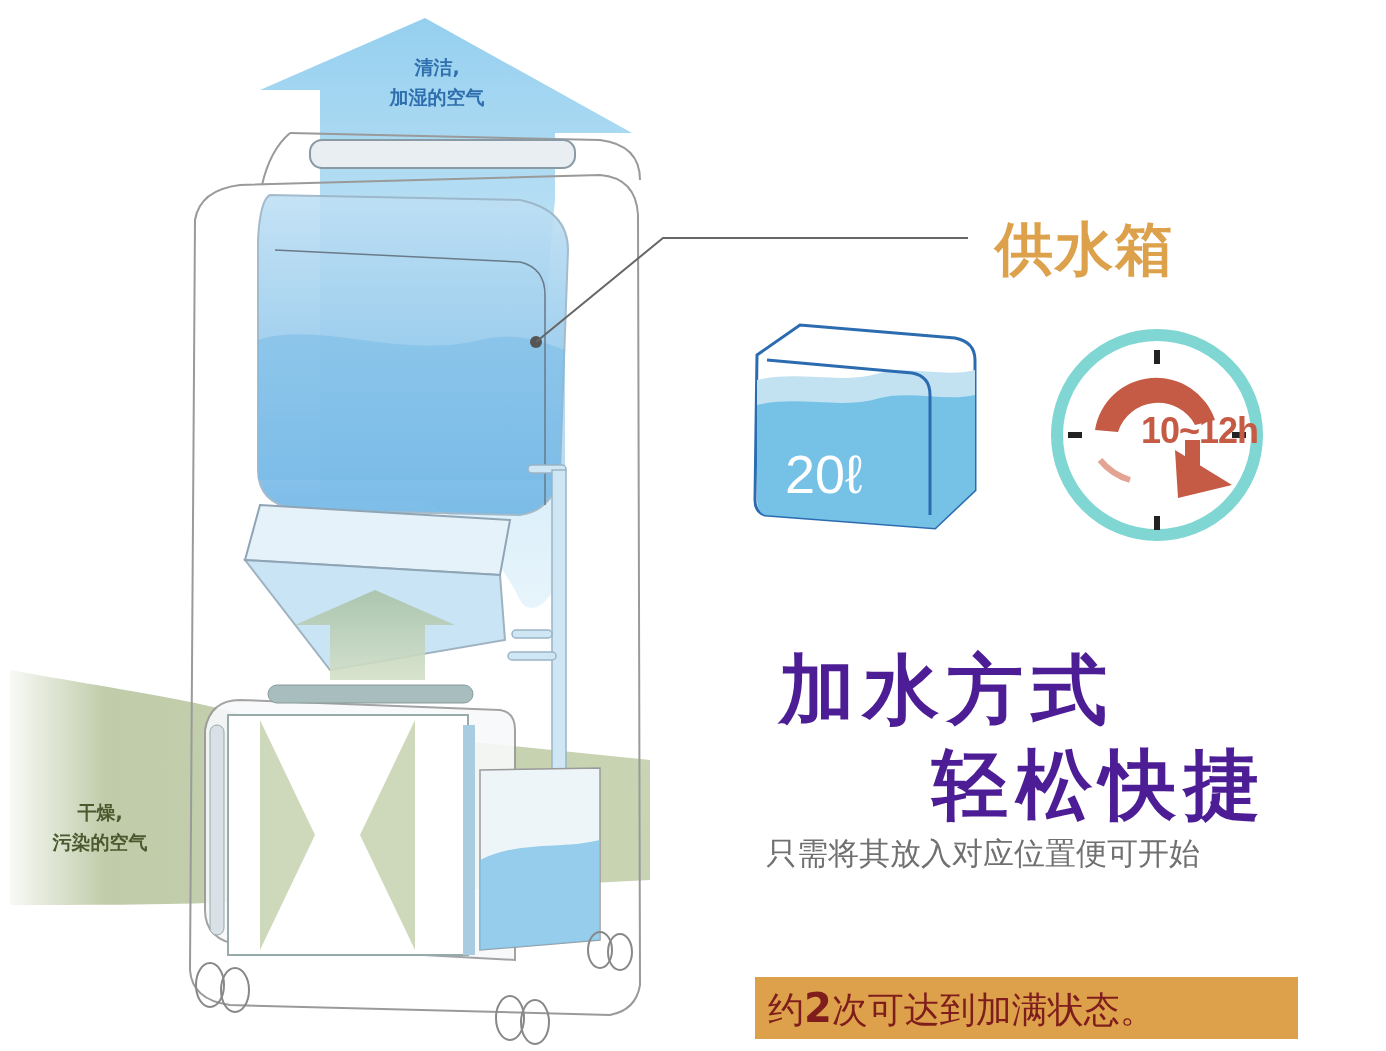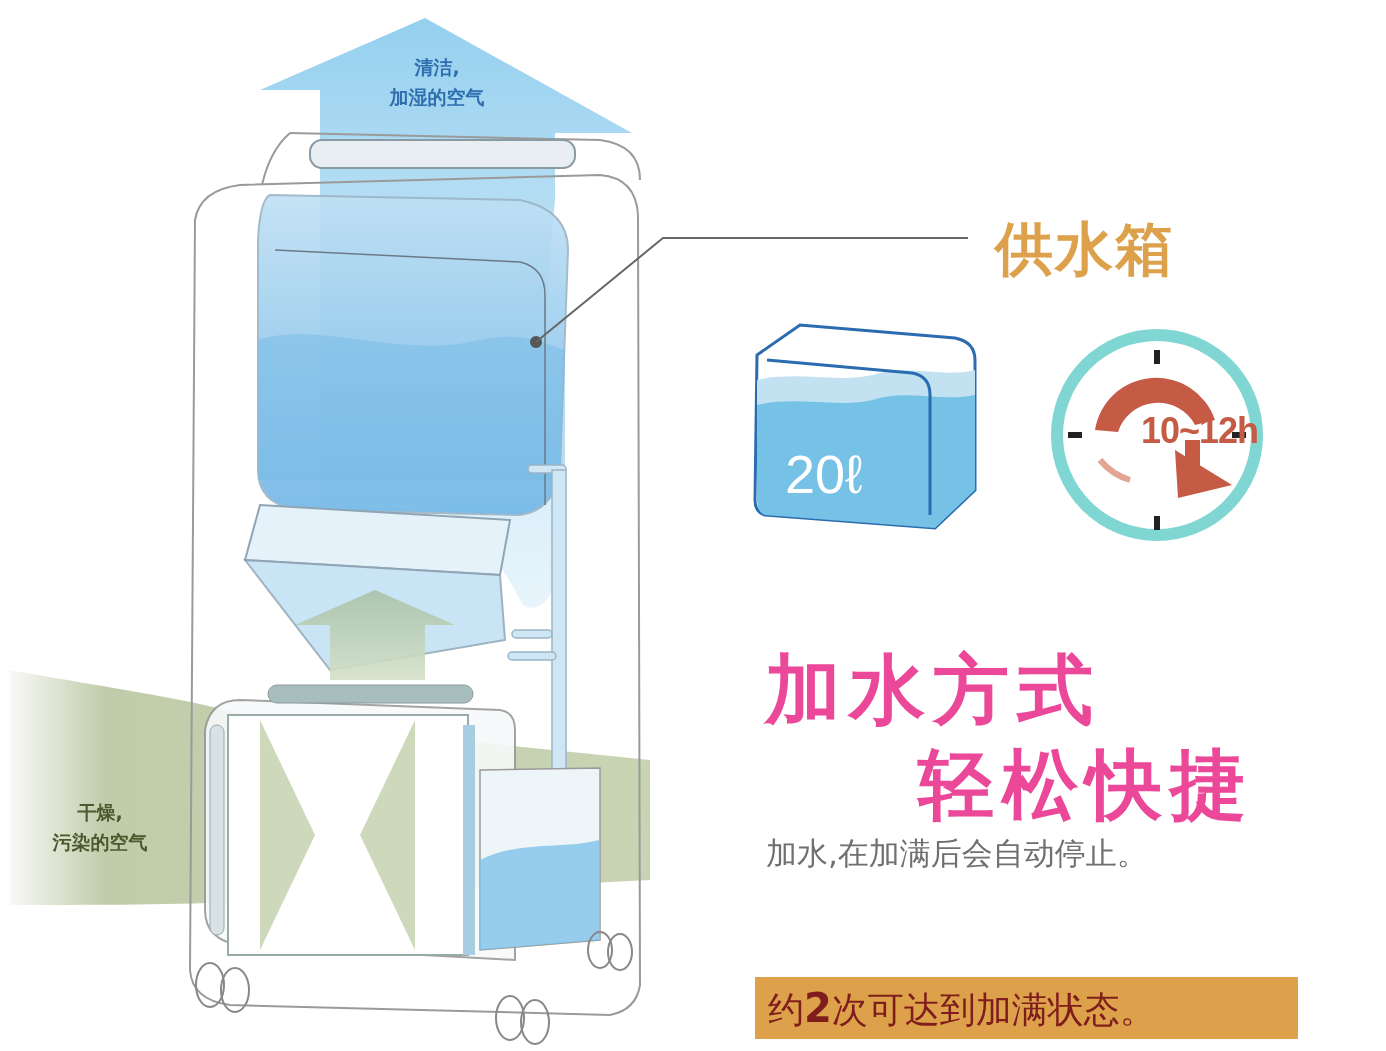--- a/index.html
+++ b/index.html
@@ -26,22 +26,23 @@
     left: 785px; top: 430px; color: #ffffff; font-size: 54px; line-height: 64px;
     font-family: "Liberation Sans", sans-serif;
     margin-top: 12px;
   }
   .timer-label {
     left: 1058px; top: 408px; width: 200px; text-align: right;
     color: #c55a45; font-weight: bold; font-size: 36px; line-height: 46px;
     font-family: "Liberation Sans", sans-serif; letter-spacing: -1px;
   }
   .headline {
-    color: #ec4899; font-weight: bold; font-size: 76px; line-height: 90px;
+    color: #4c1d95; font-weight: bold; font-size: 76px; line-height: 90px;
     letter-spacing: 8px;
+    margin-left: 14px;
   }
   .headline-1 { left: 765px; top: 645px; }
   .headline-2 { left: 918px; top: 740px; }
   .desc {
     left: 766px; top: 835px; width: 560px; color: #707070;
     font-size: 31px; line-height: 37px;
   }
   .desc div { white-space: nowrap; }
   .highlight-bar {
     left: 755px; top: 977px; width: 543px; height: 62px;
@@ -173,17 +174,17 @@
 <div class="abs callout-title">供水箱</div>
 
 <div class="abs tank-capacity">20ℓ</div>
 
 <div class="abs timer-label">10~12h</div>
 
 <div class="abs headline headline-1">加水方式</div>
 <div class="abs headline headline-2">轻松快捷</div>
 
 <div class="abs desc">
-  <div>加水,在加满后会自动停止。</div>
+  <div>只需将其放入对应位置便可开始</div>
 </div>
 
 <div class="abs highlight-bar"></div>
 <div class="abs highlight-text"><span>约</span><b>2</b><span>次可达到加满状态。</span></div>
 
 </body></html>

